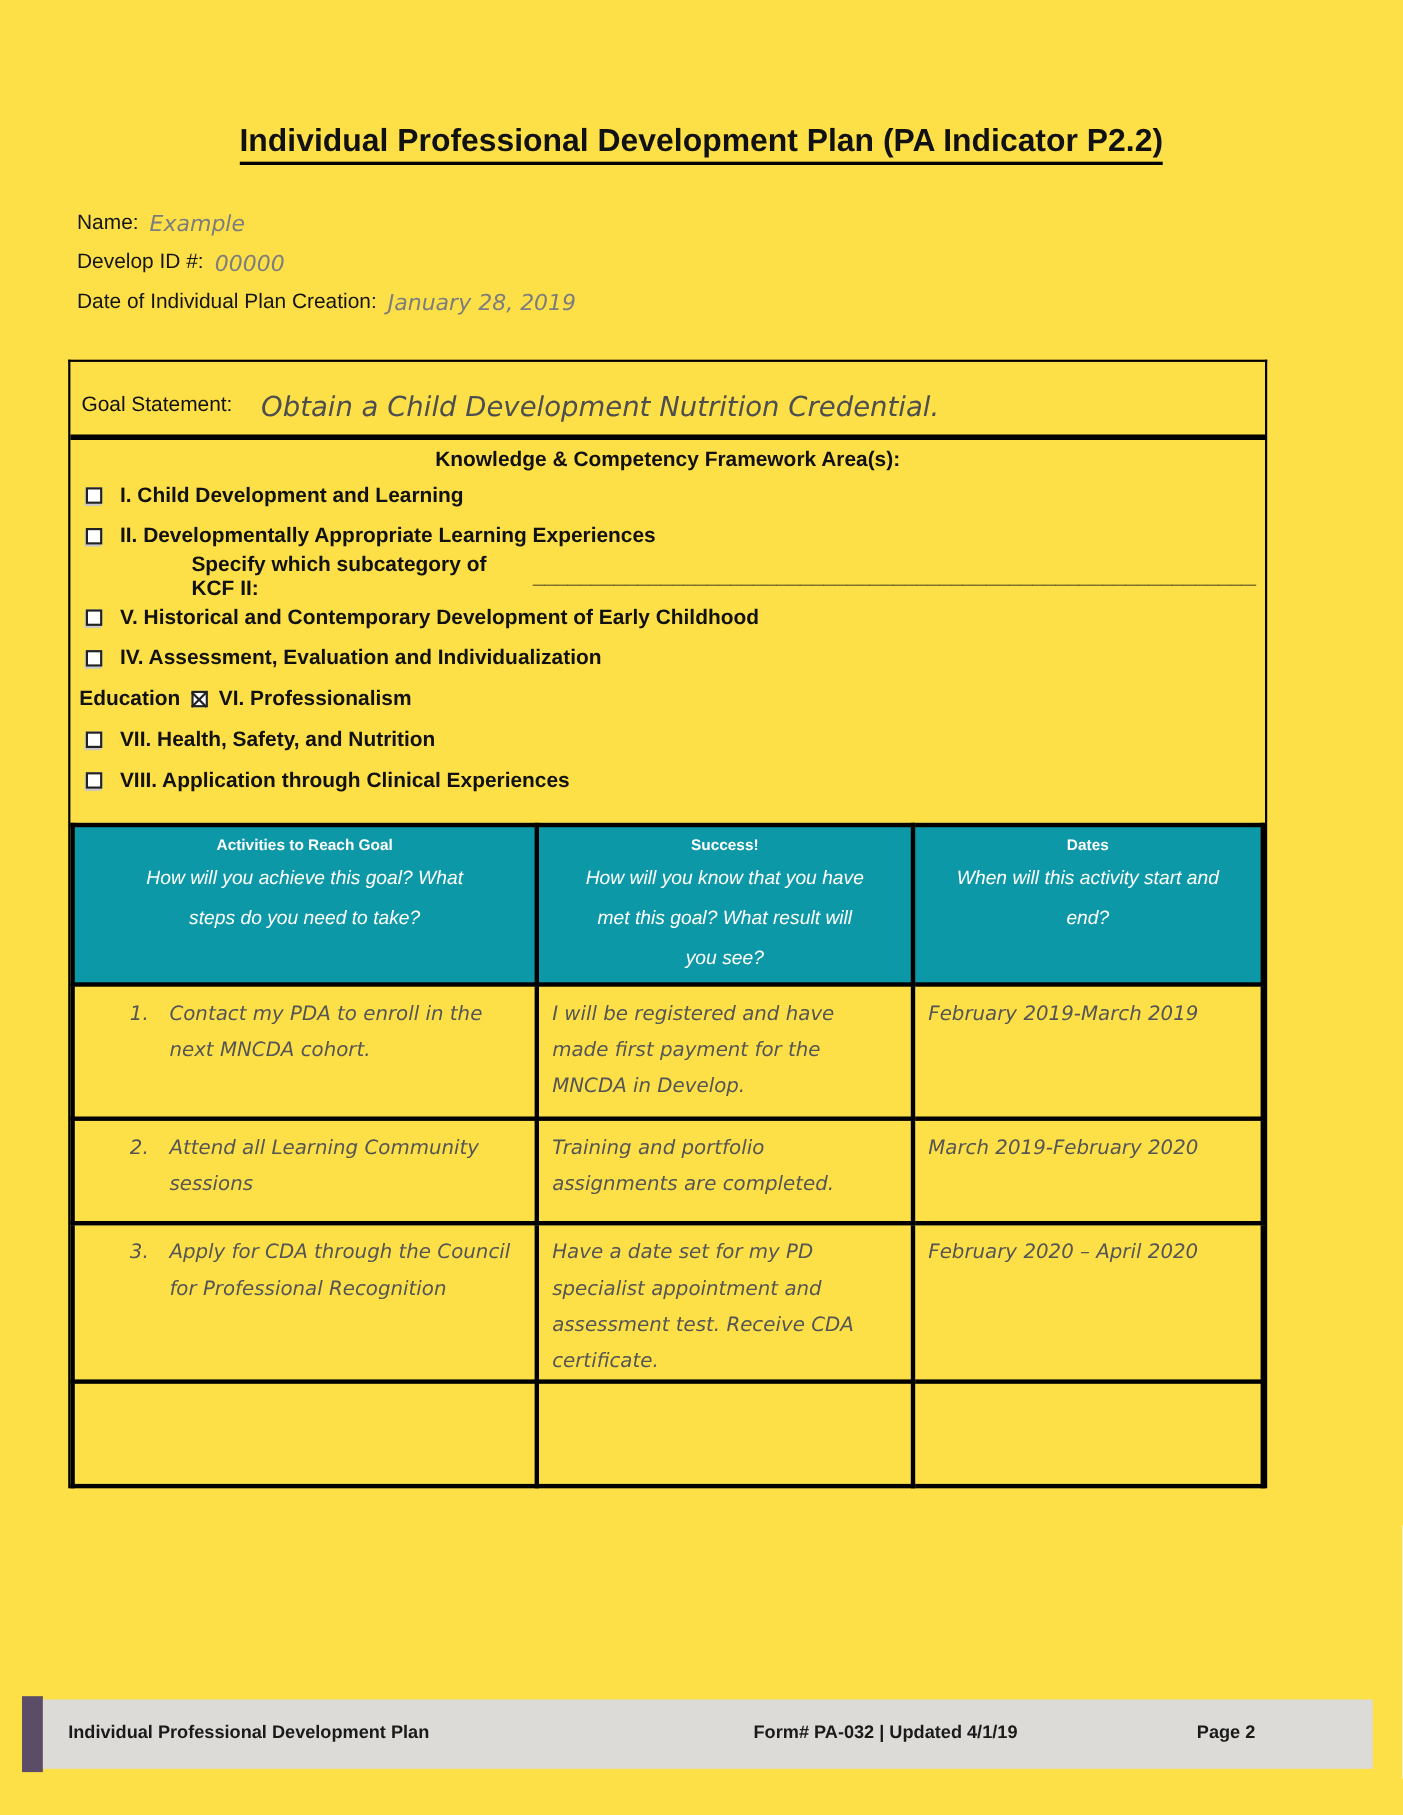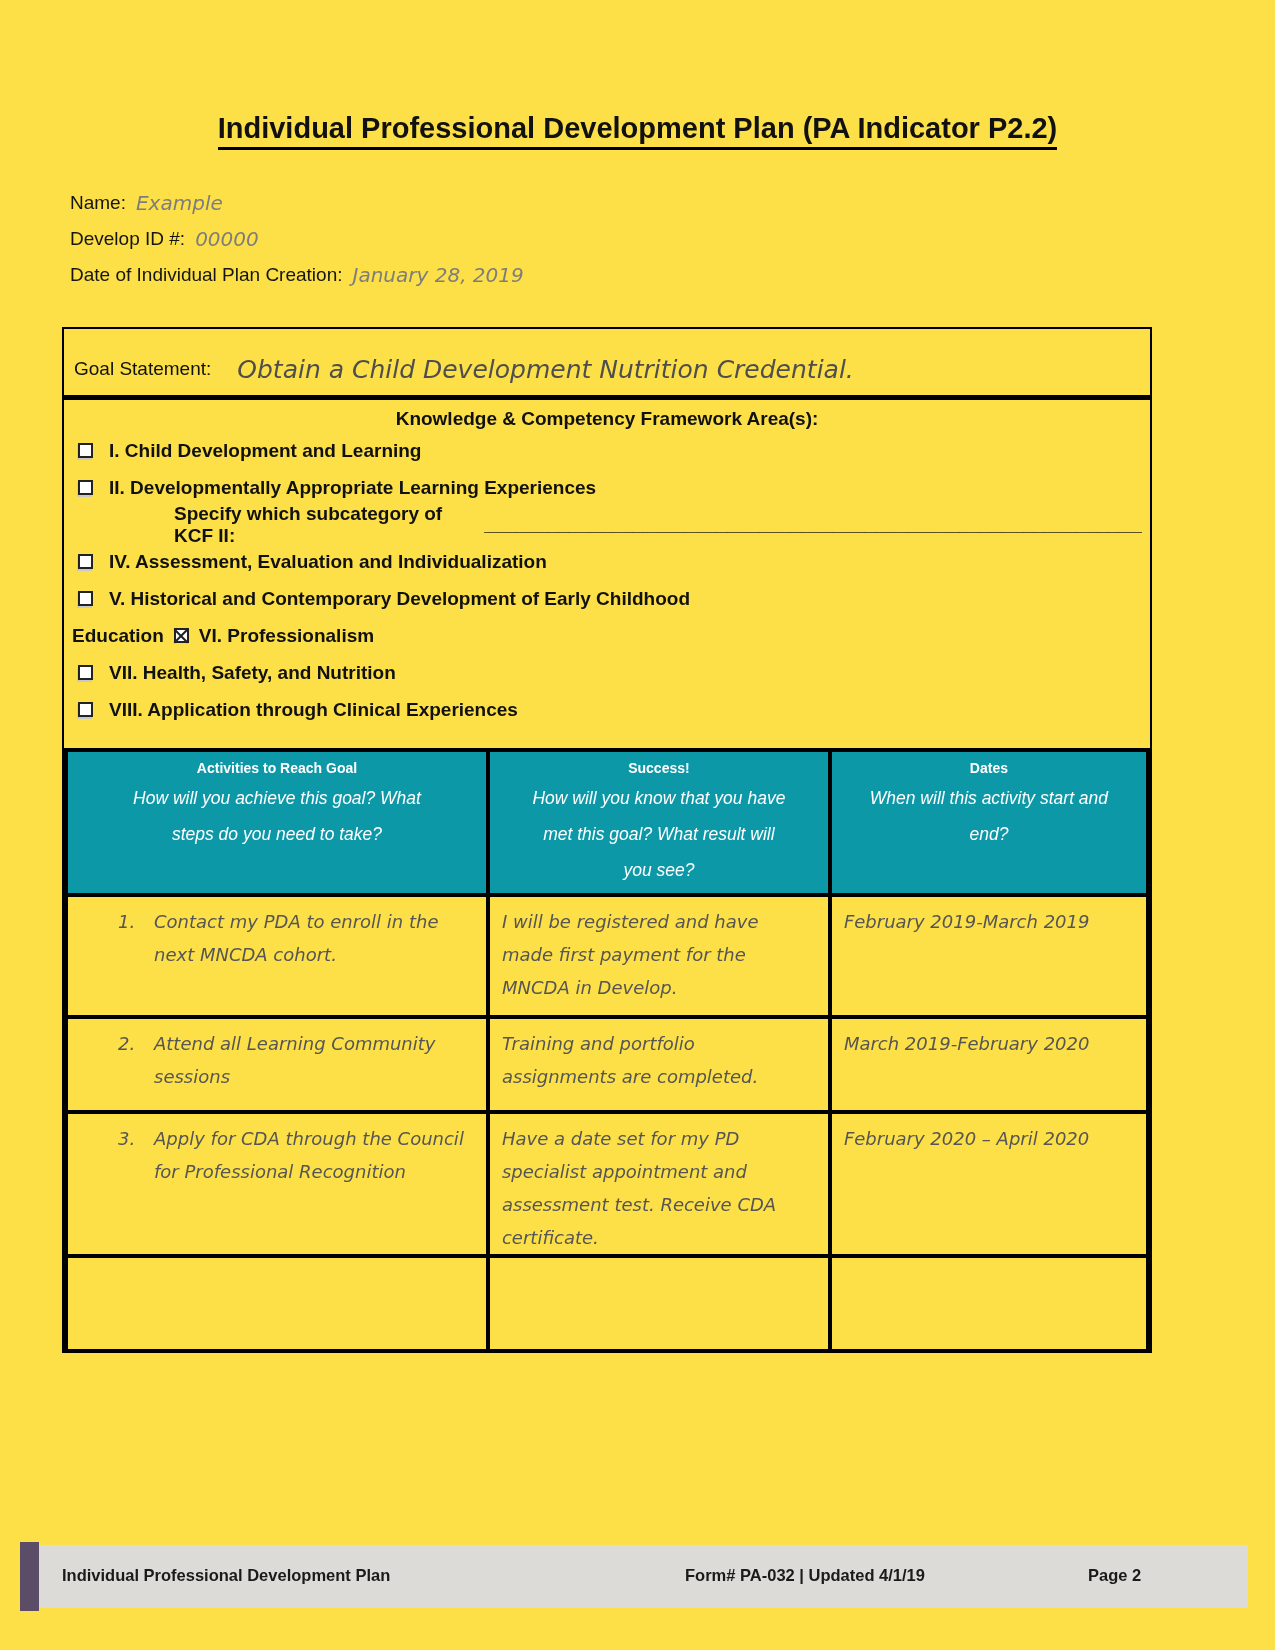--- a/index.html
+++ b/index.html
@@ -115,26 +115,26 @@
       </div>
 
       <div class="kcf-specify">
         <span class="spec-label">Specify which subcategory of KCF II:</span>
         <span class="blank-line">____________________________________________________________________</span>
       </div>
 
 
       <div class="kcf-item">
         <span class="checkbox"></span>
+        <span class="kcf-label">V. Historical and Contemporary Development of Early Childhood</span>
+      </div>
+
+      <div class="kcf-item">
+        <span class="checkbox"></span>
         <span class="kcf-label">IV. Assessment, Evaluation and Individualization</span>
-      </div>
-
-      <div class="kcf-item">
-        <span class="checkbox"></span>
-        <span class="kcf-label">V. Historical and Contemporary Development of Early Childhood</span>
       </div>
 
       <div class="kcf-item" style="padding-left:0;">
         <span class="wrap-word">Education</span>
         <span class="checkbox checked"></span>
         <span class="kcf-label">VI. Professionalism</span>
       </div>
 
       <div class="kcf-item">
         <span class="checkbox"></span>

